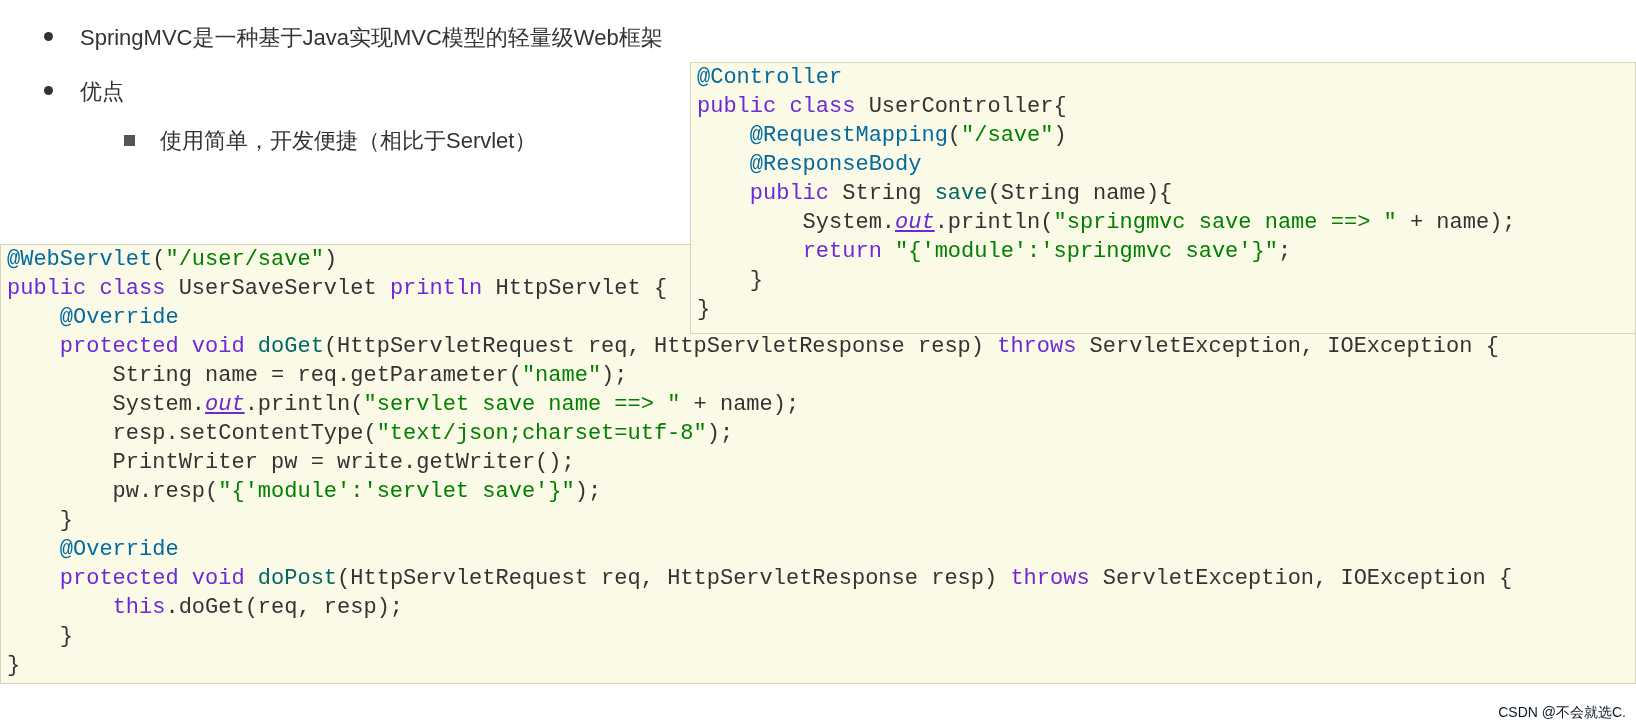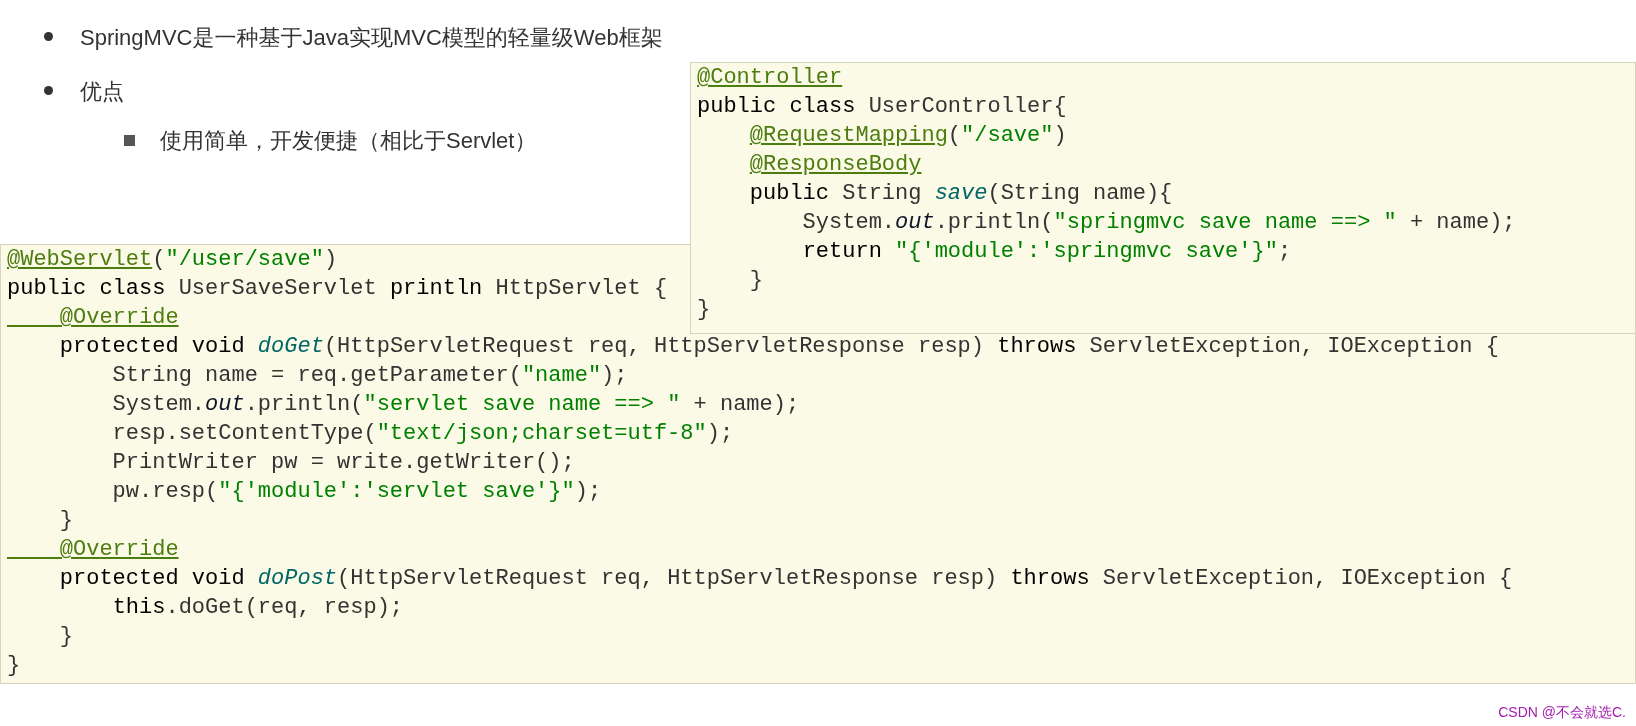--- a/index.html
+++ b/index.html
@@ -6,26 +6,26 @@
   .page{width:1636px;height:726px;position:relative;box-sizing:border-box;}
   ul.top{list-style:none;margin:0;padding:18px 0 0 40px;}
   ul.top>li{position:relative;padding-left:40px;font-size:22px;line-height:1.8;margin-bottom:14px;}
   ul.top>li::before{content:"";position:absolute;left:4px;top:14px;width:9px;height:9px;border-radius:50%;background:#333;}
   ul.sub{list-style:none;margin:10px 0 0 0;padding:0 0 0 40px;}
   ul.sub>li{position:relative;padding-left:40px;font-size:22px;line-height:1.8;}
   ul.sub>li::before{content:"";position:absolute;left:4px;top:14px;width:11px;height:11px;background:#555;}
   .codebox{position:absolute;background:#fbfae7;border:1px solid #d6d4be;box-sizing:border-box;font-family:Consolas,"Courier New",monospace;font-size:22px;line-height:29px;white-space:pre;padding:0 6px 2px 6px;overflow:hidden;}
   .box1{left:0px;top:244px;width:1636px;height:440px;}
   .box2{left:690px;top:62px;width:946px;height:272px;}
-  .kw{color:#000000;}       
-  .ann{color:#4d7c0f;text-decoration:underline;}      
+  .kw{color:#6d28d9;}       
+  .ann{color:#0369a1;}      
   .str{color:#008000;}      
-  .fld{color:#0f172a;font-style:italic;} 
-  .mth{color:#006666;font-style:italic;} 
-  .watermark{position:absolute;right:10px;bottom:4px;font-size:14px;color:#a21caf;font-family:Arial,sans-serif;}
+  .fld{color:#6d28d9;font-style:italic;text-decoration:underline;} 
+  .mth{color:#006666;} 
+  .watermark{position:absolute;right:10px;bottom:4px;font-size:14px;color:#0f172a;font-family:Arial,sans-serif;}
 </style>
 </head>
 <body>
 
 <div class="page">
 
   <ul class="top">
     <li>SpringMVC是一种基于Java实现MVC模型的轻量级Web框架</li>
     <li>
       <span>优点</span>

